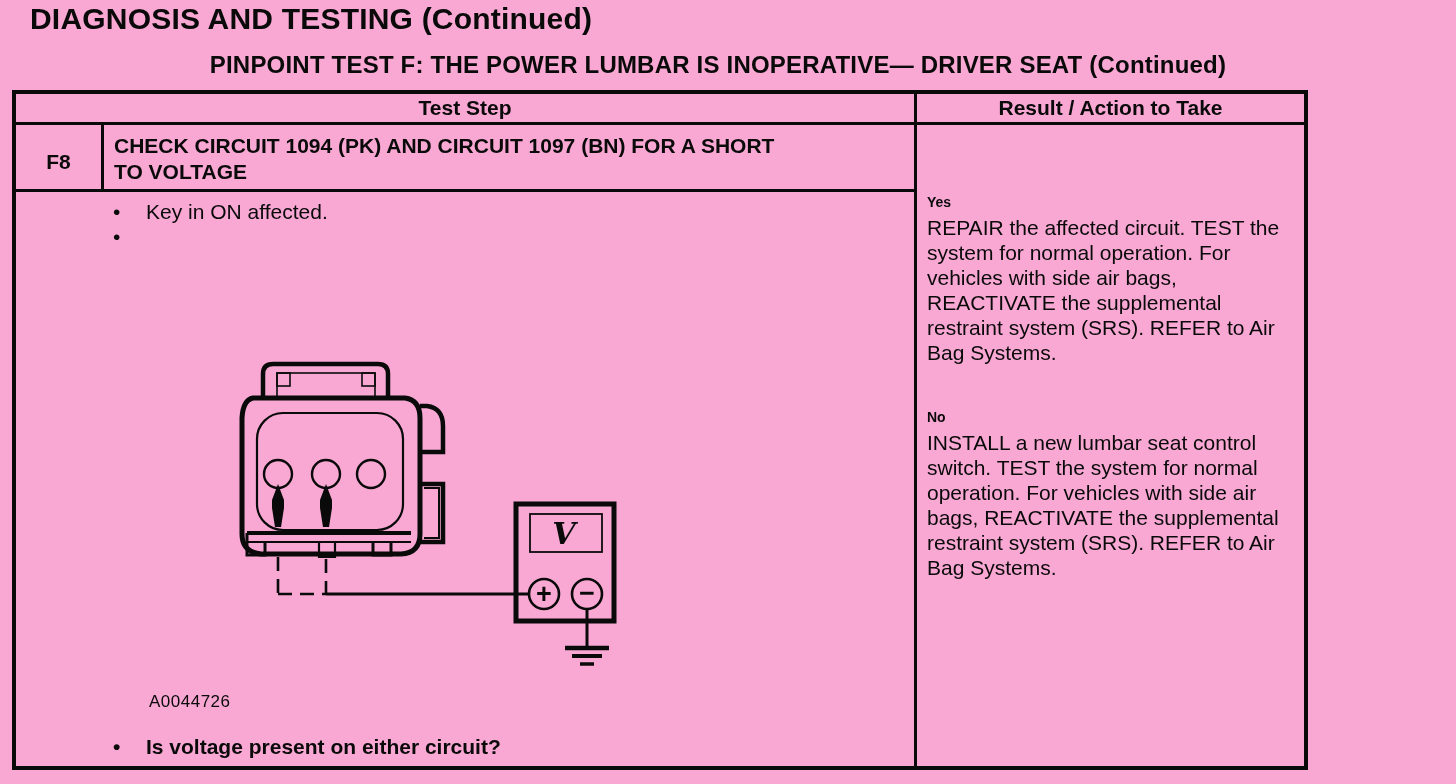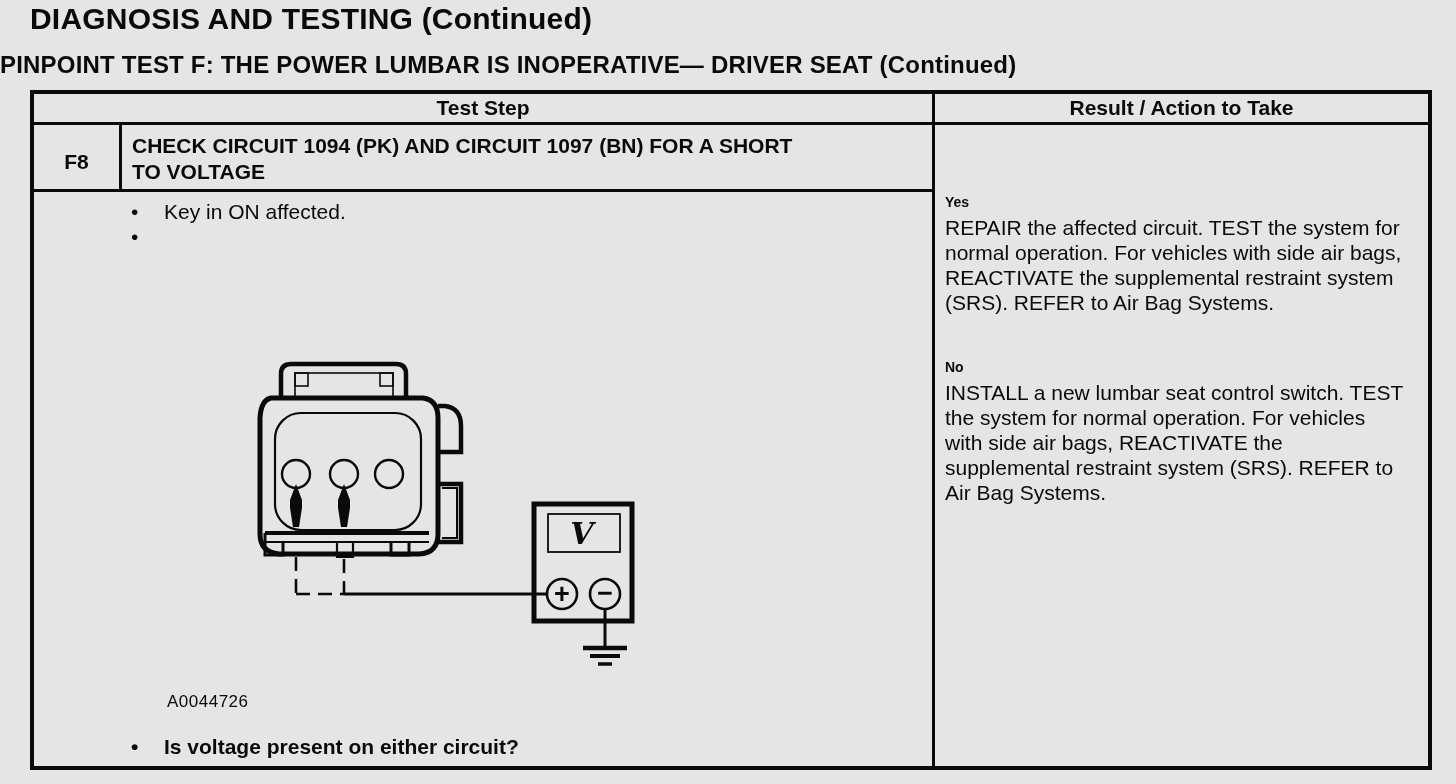--- a/index.html
+++ b/index.html
@@ -1,29 +1,29 @@
 <!DOCTYPE html>
 <html><head>
 <meta charset="utf-8">
 <style>
   html,body{margin:0;padding:0;background:#ffffff;}
   .page{
-    position:relative;width:1456px;height:784px;background:#e5e5e5;
+    position:relative;width:1456px;height:784px;background:#f9a8d4;
     font-family:"Liberation Sans","DejaVu Sans",sans-serif;color:#0a0a0a;overflow:hidden;
   }
   .doc-title{
     position:absolute;left:30px;top:2px;margin:0;
     font-size:30px;font-weight:700;line-height:34px;letter-spacing:0.2px;
   }
   .doc-subtitle{
-    position:absolute;left:0;right:20px;top:51px;text-align:left;
+    position:absolute;left:0;right:20px;top:51px;text-align:center;
     font-size:24px;font-weight:700;letter-spacing:0.2px;
   }
   .doc-table{
-    position:absolute;left:30px;top:90px;width:1402px;height:680px;
+    position:absolute;left:12px;top:90px;width:1296px;height:680px;
     border:4px solid #0a0a0a;box-sizing:border-box;display:flex;
   }
   .col-left{width:898px;box-sizing:border-box;position:relative;}
   .col-right{flex:1;border-left:3px solid #0a0a0a;box-sizing:border-box;position:relative;}
   .th{
     height:31px;border-bottom:3px solid #0a0a0a;box-sizing:border-box;
     display:flex;align-items:center;justify-content:center;
     font-weight:700;font-size:21px;
   }
   .step-row{display:flex;border-bottom:3px solid #0a0a0a;box-sizing:border-box;min-height:62px;}

